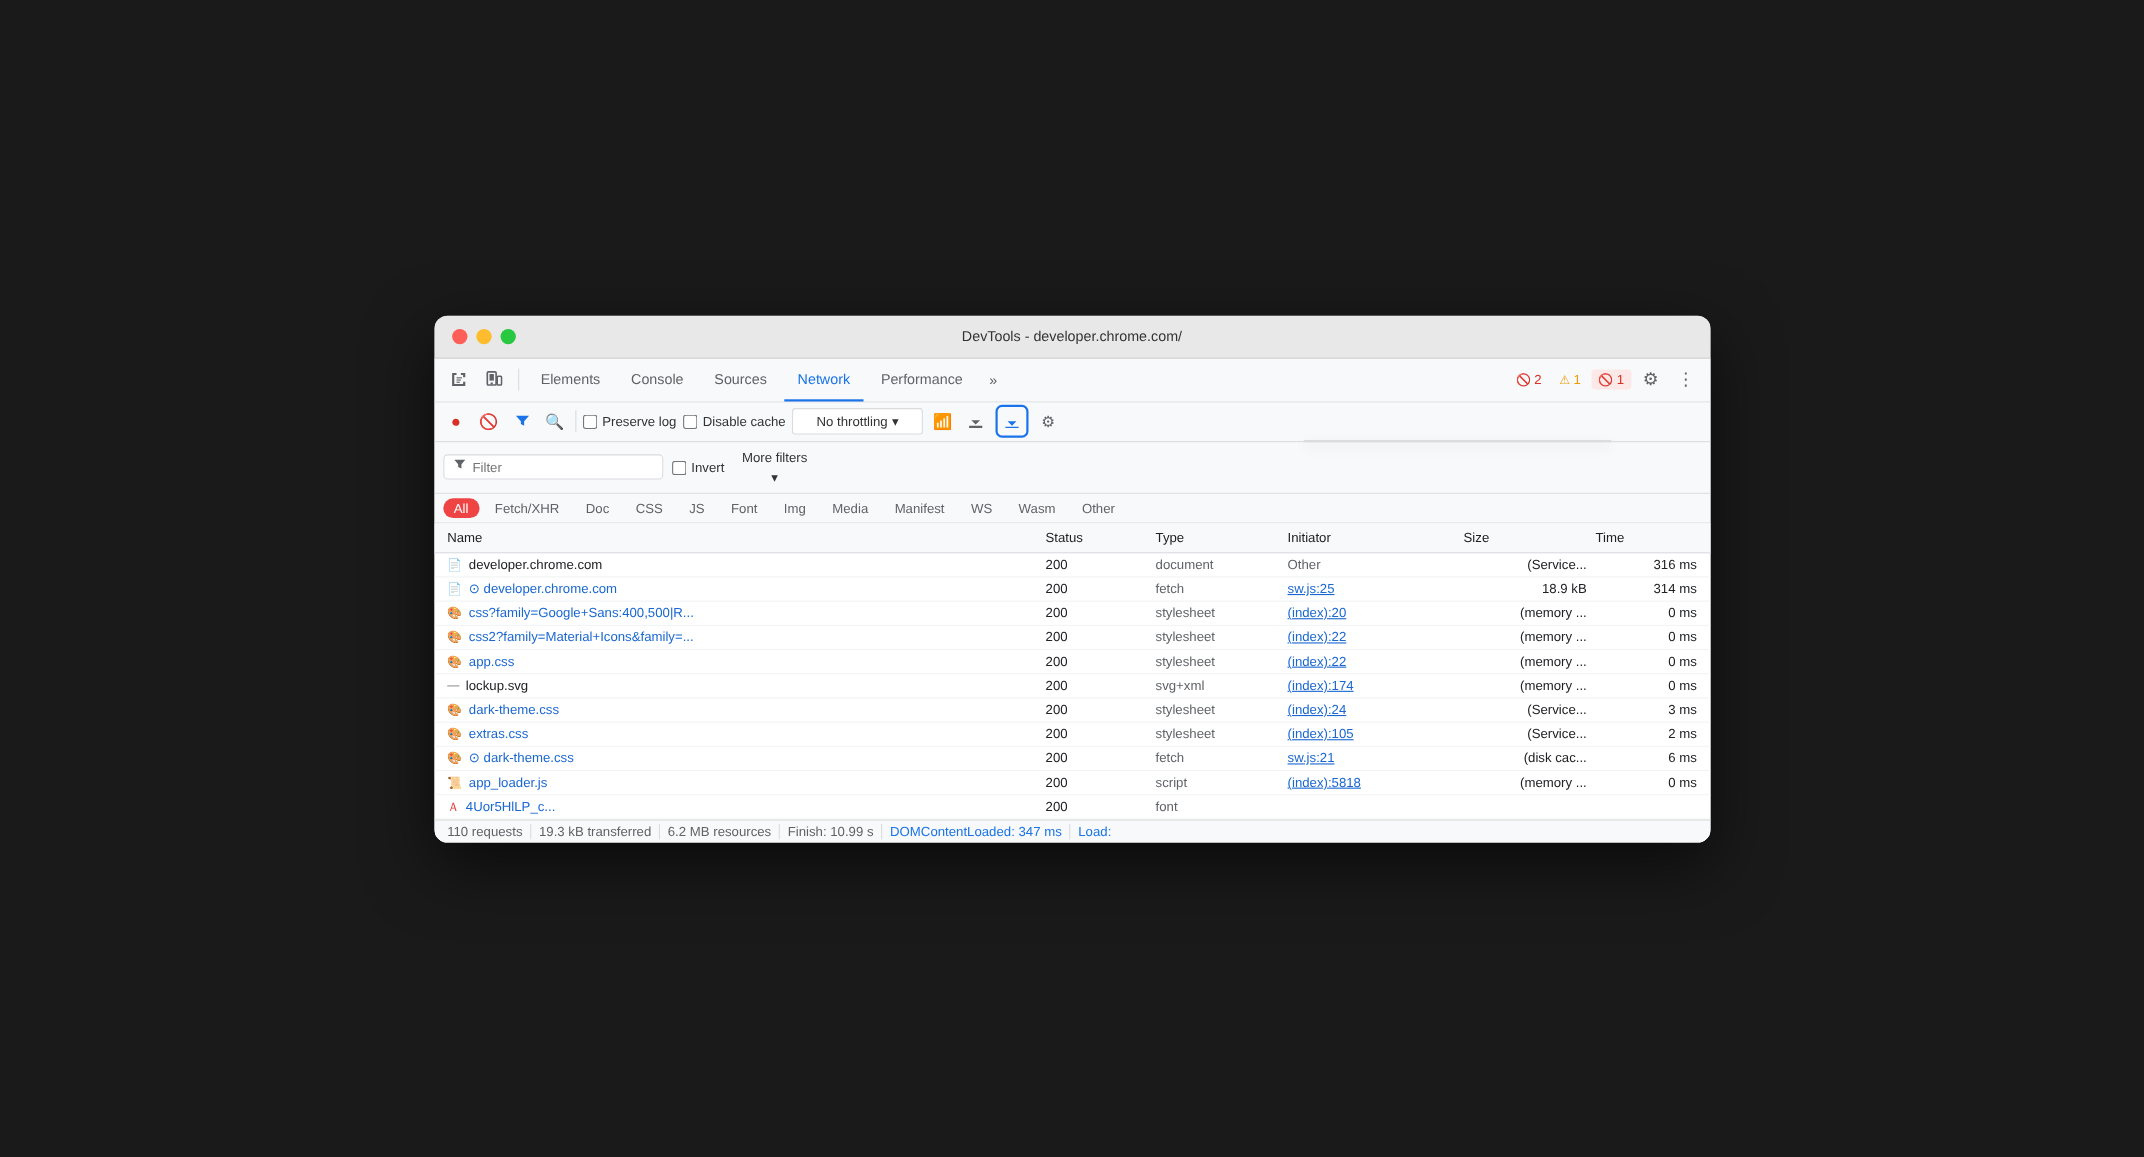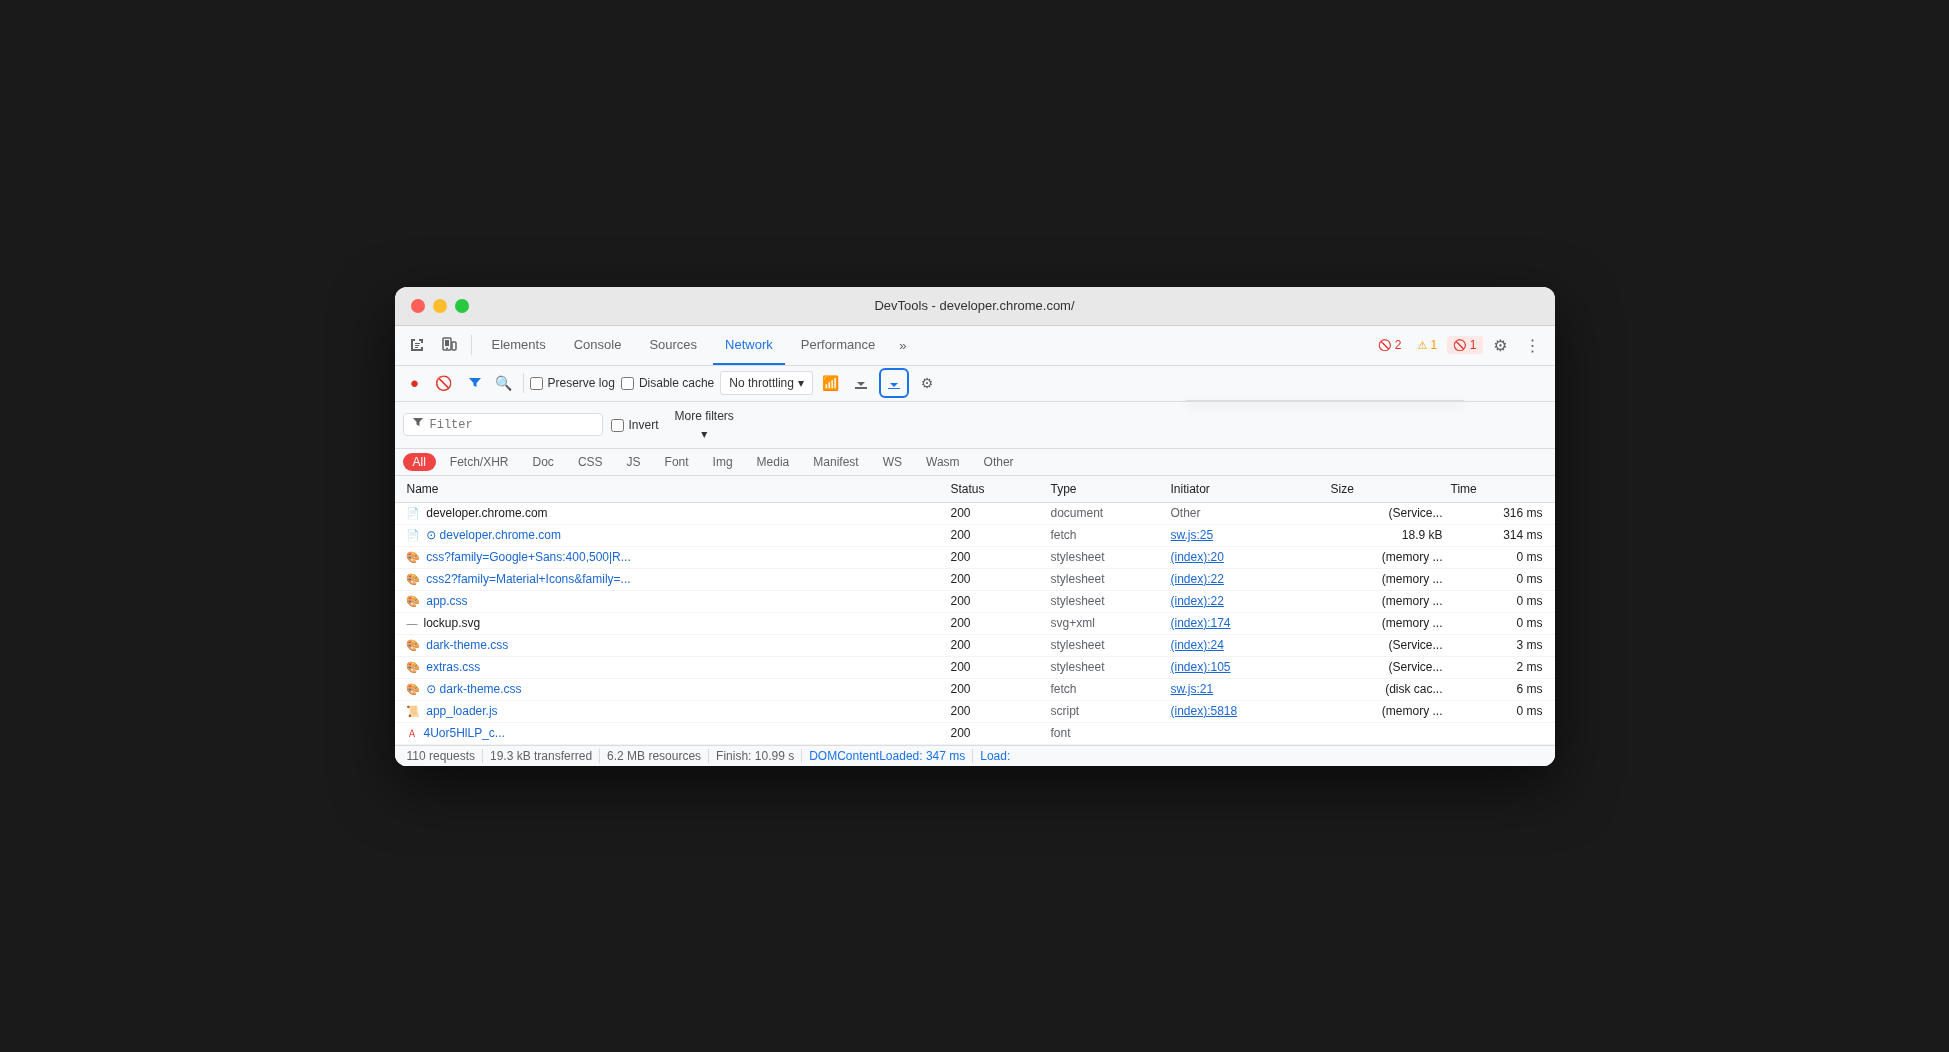--- a/index.html
+++ b/index.html
@@ -163,21 +163,21 @@
       color: #333;
       cursor: pointer;
     }
     .checkbox-label input { width: 13px; height: 13px; }
     .throttle-select {
       display: flex;
       align-items: center;
       gap: 4px;
       font-size: 12px;
       color: #333;
-      padding: 2px 8px;
+      padding: 2px 21px;
       border: 1px solid #dadce0;
       border-radius: 3px;
       background: #fff;
       cursor: pointer;
       height: 24px;
     }
     
     .filter-toolbar {
       display: flex;
       align-items: center;
@@ -196,21 +196,20 @@
       background: #fff;
       min-width: 200px;
     }
     .filter-input span { font-size: 12px; color: #5f6368; }
     .filter-input input {
       border: none;
       outline: none;
       font-size: 12px;
       color: #ef4444;
       width: 130px;
-      font-family: Liberation Mono, monospace;
     }
     .checkbox-invert {
       display: flex;
       align-items: flex-end;
       gap: 5px;
       font-size: 12px;
       color: #333;
       cursor: pointer;
     }
     .more-filters-btn {

